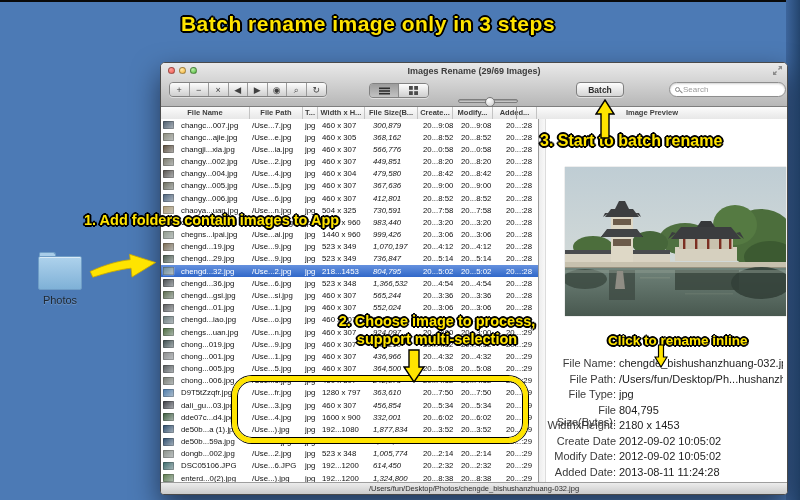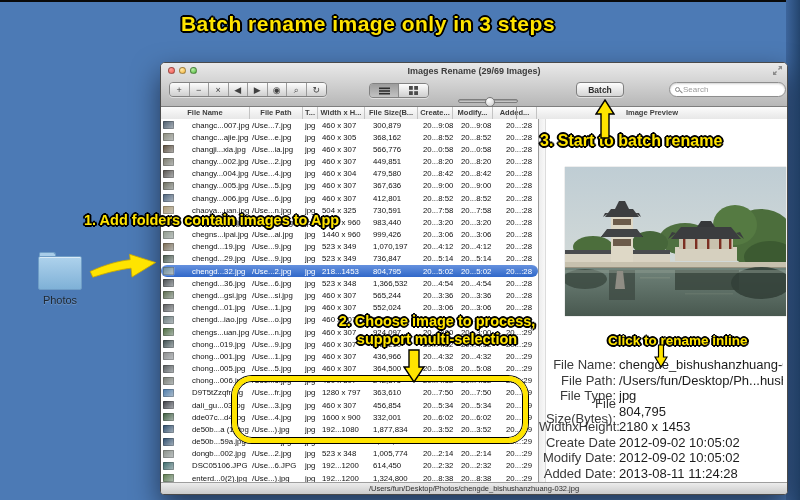--- a/index.html
+++ b/index.html
@@ -92,37 +92,37 @@
   .hcell { border-right:1px solid #c3c3c3; font-size:7.5px; font-weight:bold; color:#3d3d3d;
     text-align:center; line-height:11px; overflow:hidden; white-space:nowrap; }
   .preview-head { position:absolute; left:355px; top:0; right:0; height:100%; text-align:center;
     font-size:7.5px; font-weight:bold; color:#3d3d3d; line-height:11px; border-left:1px solid #9b9b9b; }
 
   
   .list { position:absolute; left:0; top:56px; width:377px; height:365px; background:#fff;
     display:flex; flex-direction:column; overflow:hidden; }
   .trow { flex:1 1 0; display:grid; grid-template-columns:89px 53px 15px 47px 53px 35px 40px 44px;
     align-items:center; font-size:7.8px; color:#101010; white-space:nowrap; }
-  .trow.sel { background:linear-gradient(#6591de,#3068c9); color:#fff;border-radius:6px; }
+  .trow.sel { background:linear-gradient(#6591de,#3068c9); color:#fff; }
   .c { overflow:hidden; }
-  .c.name { display:flex; align-items:center; padding-left:2px; gap:18px; }
+  .c.name { display:flex; align-items:center; padding-left:2px; gap:7px; }
   .thumb { flex:0 0 auto; width:11px; height:8px; border-radius:1px;
     box-shadow:inset 0 0 0 .5px rgba(0,0,0,.4), 0 0 0 .5px rgba(255,255,255,.35); }
   .c.path { padding-left:2px; } .c.type { padding-left:2px; } .c.dims { padding-left:4px; }
-  .c.size { padding-left:8px; } .c.cr { padding-left:5px; } .c.mo { padding-left:8px; } .c.ad { padding-left:13px; }
+  .c.size { padding-left:8px;font-style:italic; } .c.cr { padding-left:5px; } .c.mo { padding-left:8px; } .c.ad { padding-left:13px; }
 
   
   .preview { position:absolute; left:377px; top:56px; right:0; height:365px; background:#fff;
     border-left:1px solid #9b9b9b; }
   .pv-scroll { position:absolute; left:0; top:0; width:7px; height:100%;
     background:linear-gradient(to right,#ededed,#f8f8f8); border-right:1px solid #dcdcdc; }
   .photo { position:absolute; left:26px; top:48px; width:221px; height:149px;
     box-shadow:0 0 1px rgba(0,0,0,.4); }
   .details { position:absolute; left:0; top:238px; right:4px; }
-  .drow { display:flex; height:15.5px; align-items:center; font-size:13px; }
+  .drow { display:flex; height:15.5px; font-size:11px; }
   .dlabel { width:77px; text-align:right; color:#3a3a3a; flex:0 0 auto; }
   .dvalue { margin-left:3px; color:#1c1c1c; white-space:nowrap; overflow:hidden; }
 
   
   .statusbar { position:absolute; left:0; bottom:0; width:100%; height:12px;
     background:linear-gradient(#ececec,#cbcbcb); border-top:1px solid #9e9e9e;
     border-radius:0 0 3px 3px; text-align:center; font-size:7.5px; color:#2f2f2f; line-height:11px; }
 </style>
 </head>
 <body>

